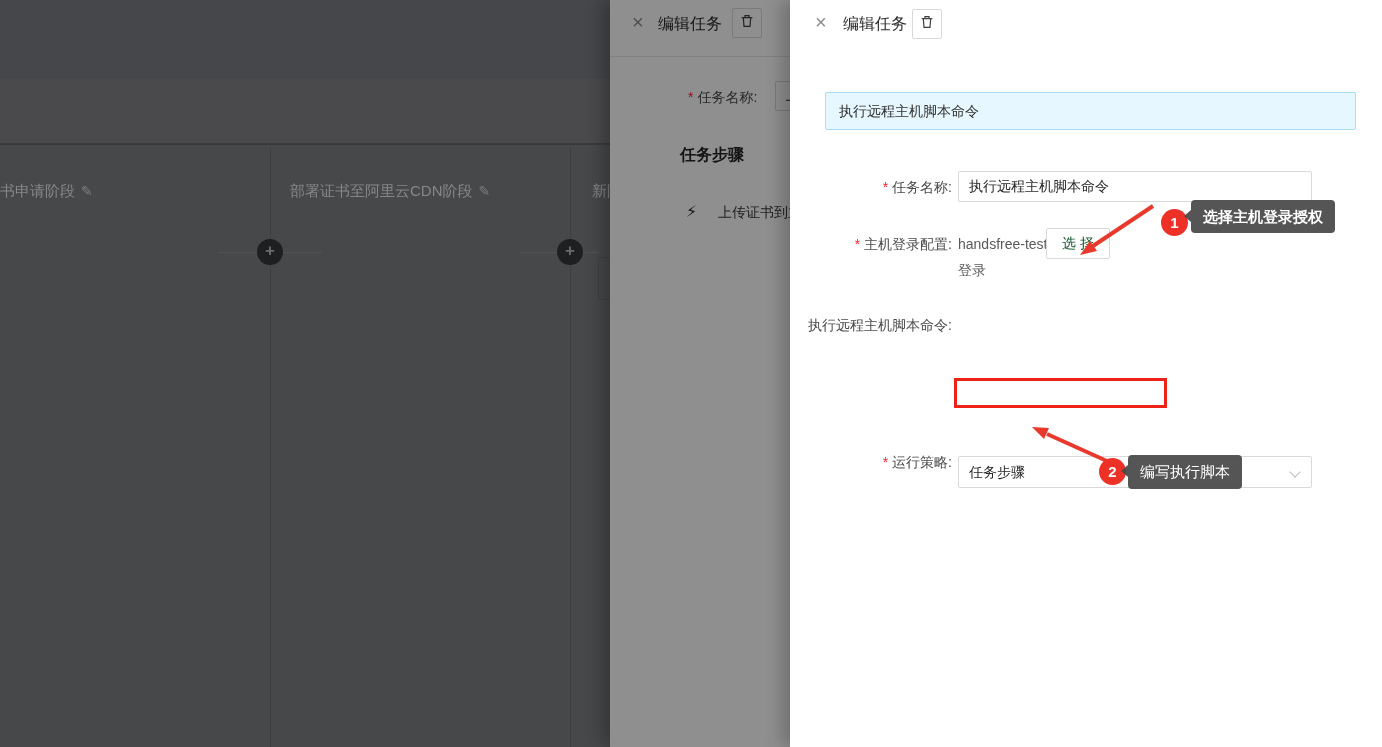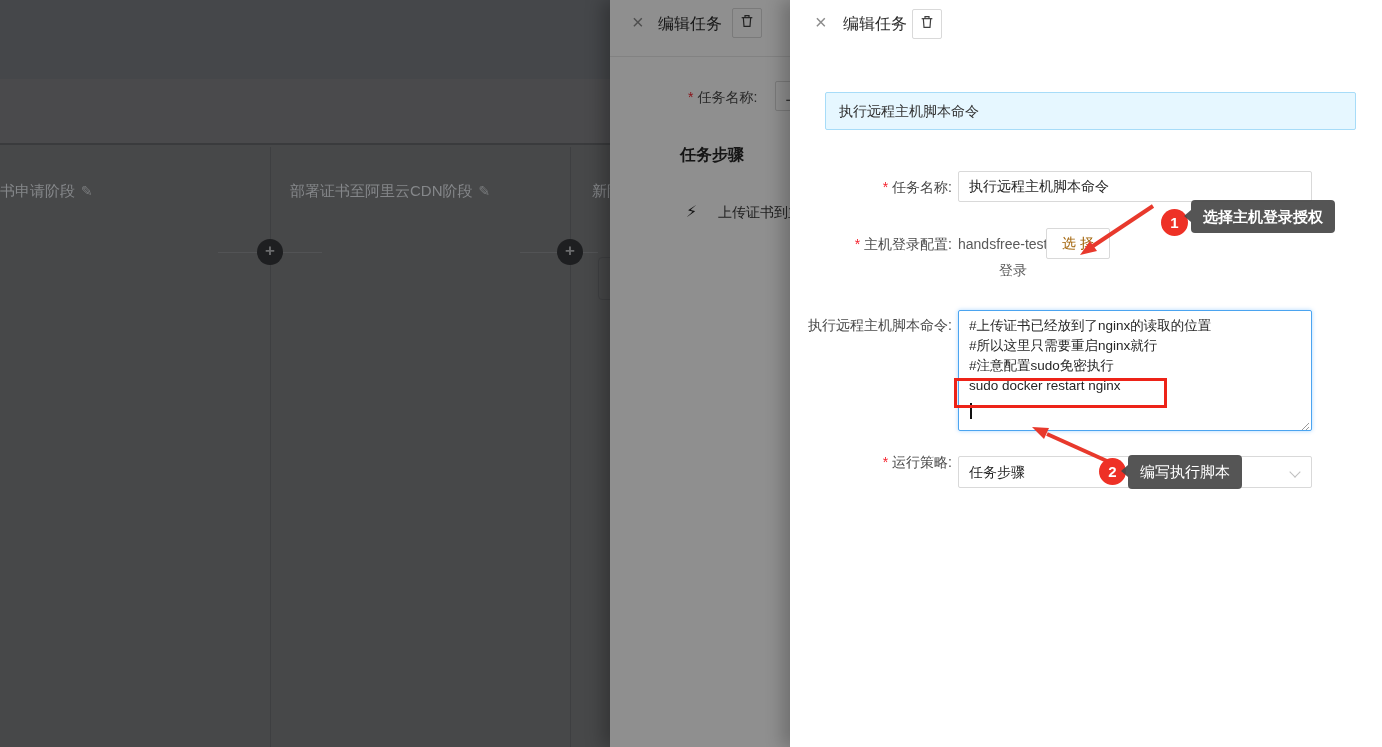--- a/index.html
+++ b/index.html
@@ -46,23 +46,23 @@
   .front-drawer .hdr-close { position:absolute; left:25px; top:11px; font-size:20px; color:#8c8c8c; cursor:pointer; }
   .front-drawer .hdr-title { position:absolute; left:53px; top:14px; font-size:16px; color:#2b2b2b; }
   .front-drawer .hdr-trash { left:122px; top:9px; }
   .alert-info { position:absolute; left:35px; top:92px; width:531px; height:38px; background:#e6f7ff;
                 border:1px solid #a7dcf8; border-radius:2px; font-size:14px; color:#303030; line-height:36px; padding:0 13px; }
   .form-label { position:absolute; font-size:14px; color:#4a4a4a; text-align:right; right:430px; white-space:nowrap; }
   .fd-input { position:absolute; left:168px; width:354px; height:31px; border:1px solid #d9d9d9; border-radius:2px;
               font-size:14px; color:#262626; padding:0 10px; background:#fff;
               font-family:"Liberation Sans","DejaVu Sans",sans-serif; }
   .host-value { position:absolute; left:168px; top:236px; font-size:14px; color:#595959; }
-  .host-value2 { position:absolute; left:168px; top:262px; font-size:14px; color:#595959;margin-left:41px; }
+  .host-value2 { position:absolute; left:168px; top:262px; font-size:14px; color:#595959; }
   .select-host-btn { position:absolute; left:256px; top:228px; width:64px; height:31px; background:#fff;
-                     border:1px solid #d9d9d9; border-radius:2px; font-size:14px; color:#a16207; cursor:pointer;
+                     border:1px solid #d9d9d9; border-radius:2px; font-size:14px; color:#14532d; cursor:pointer;
                      font-family:"Liberation Sans","DejaVu Sans",sans-serif; }
   .shell-box { position:absolute; left:168px; top:310px; width:354px; height:121px; background:#fff;
                border:1px solid #4ba4f0; border-radius:2px; box-shadow:0 0 4px rgba(24,144,255,0.35);
                padding:5px 10px; font-size:13.5px; color:#262626; line-height:20px; cursor:text; }
   .shell-line { white-space:nowrap; }
   .caret { position:absolute; left:11px; top:92px; width:1.5px; height:16px; background:#111; }
   .resize-handle { position:absolute; right:1px; bottom:1px; width:12px; height:12px; }
   .fd-select { position:absolute; left:168px; top:456px; width:354px; height:32px; background:#fff; border:1px solid #d9d9d9;
                border-radius:2px; font-size:14px; color:#262626; line-height:30px; padding:0 10px; cursor:pointer; }
   .chevron { position:absolute; right:12px; top:11px; width:8px; height:8px; border-right:1.5px solid #bfbfbf;
@@ -165,33 +165,20 @@
     <input class="fd-input" style="top: 171px;" readonly="" value="执行远程主机脚本命令">
 
     <div class="form-label" style="top:236px">
       <span class="req">*</span><span>主机登录配置:</span>
     </div>
     <span class="host-value">handsfree-test</span>
     <button class="select-host-btn">选 择</button>
     <span class="host-value2">登录</span>
 
     <div class="form-label" style="top:317px">执行远程主机脚本命令:</div>
-    <div class="shell-box">
-      <div class="shell-line">#上传证书已经放到了nginx的读取的位置</div>
-      <div class="shell-line">#所以这里只需要重启nginx就行</div>
-      <div class="shell-line">#注意配置sudo免密执行</div>
-      <div class="shell-line">sudo docker restart nginx</div>
-      <div class="caret"></div>
-      <div class="resize-handle">
-        <svg width="12" height="12" viewBox="0 0 12 12">
-          <line x1="4" y1="11" x2="11" y2="4" stroke="#9a9a9a" stroke-width="1"></line>
-          <line x1="8" y1="11" x2="11" y2="8" stroke="#9a9a9a" stroke-width="1"></line>
-        </svg>
-      </div>
-    </div>
 
     <div class="form-label" style="top:454px">
       <span class="req">*</span><span>运行策略:</span>
     </div>
     <div class="fd-select">
       <span>任务步骤</span>
       <span class="chevron"></span>
     </div>
   </div>
 

